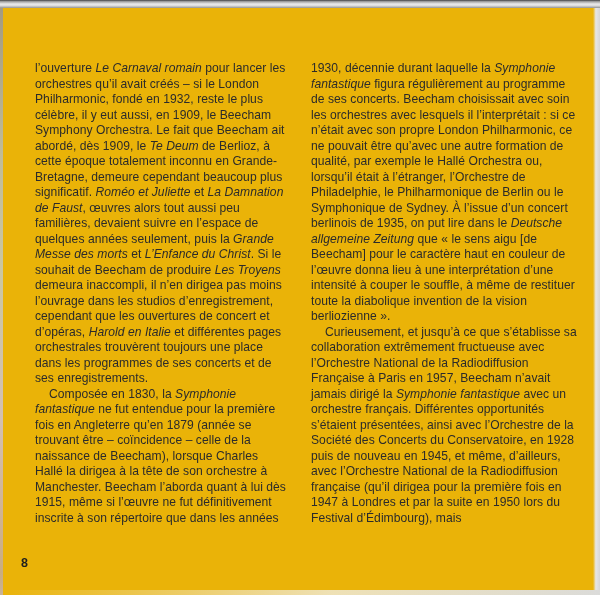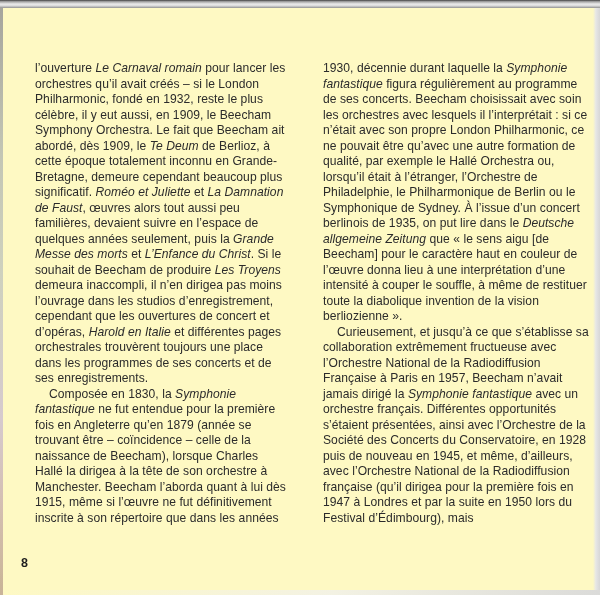--- a/index.html
+++ b/index.html
@@ -1,20 +1,20 @@
 <!DOCTYPE html>
 <html><head>
 <meta charset="utf-8">
 <style>
   html, body { margin: 0; padding: 0; background: #ffffff; }
   .page {
     position: relative;
     width: 600px;
     height: 595px;
-    background: #fef9c3;
+    background: #eab308;
     overflow: hidden;
     font-family: "Liberation Sans", sans-serif;
     text-decoration: underline;
   }
   
   .edge-top {
     position: absolute; top: 0; left: 0; width: 600px; height: 8px;
     background: linear-gradient(180deg,#3f3f3f 0%,#9a9a9a 18%,#d9d9d9 42%,#ececec 62%,#b3b3b3 88%,#8d8d8d 100%);
   }
   .edge-left {
@@ -35,21 +35,21 @@
     background: linear-gradient(180deg, rgba(201,179,154,0) 0%, #c9b39a 100%);
   }
   
   .col {
     position: absolute; top: 61px;
     font-size: 12.1px; line-height: 15.5px;
     color: #2b2b2b; letter-spacing: 0.05px;
     text-align: left;
   }
   .col-left  { left: 35px;  width: 253px; }
-  .col-right { left: 323px; width: 266px; }
+  .col-right { left: 311px; width: 266px; }
   .para { margin: 0; }
   .para.indent { text-indent: 14px; }
   .para em { font-style: italic; }
   .page-number {
     position: absolute; left: 21px; top: 556px;
     font-size: 12.5px; font-weight: bold; color: #1f1f1f;
   }
 </style>
 </head>
 <body>

